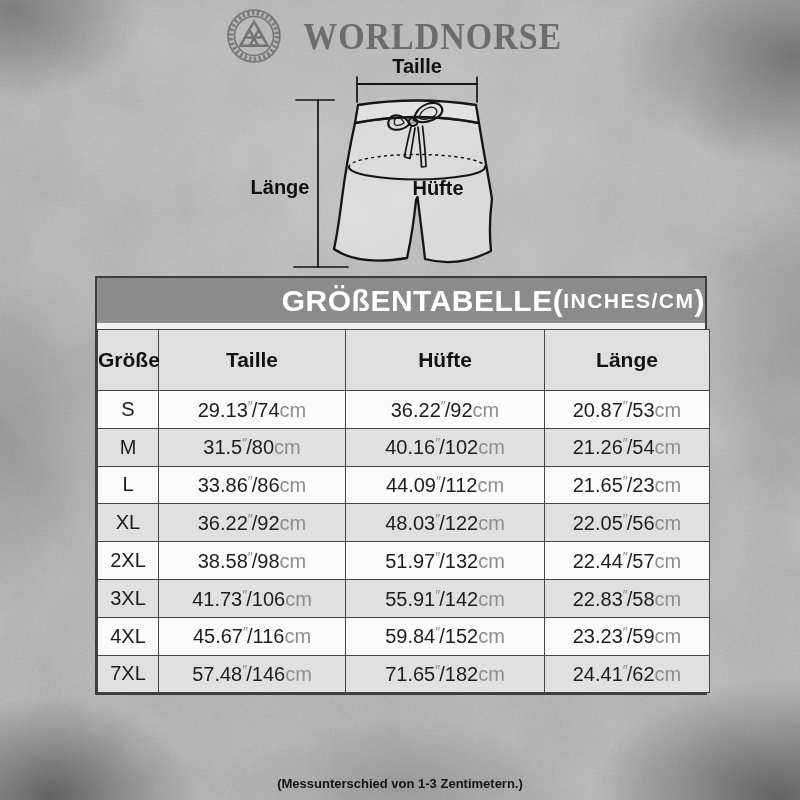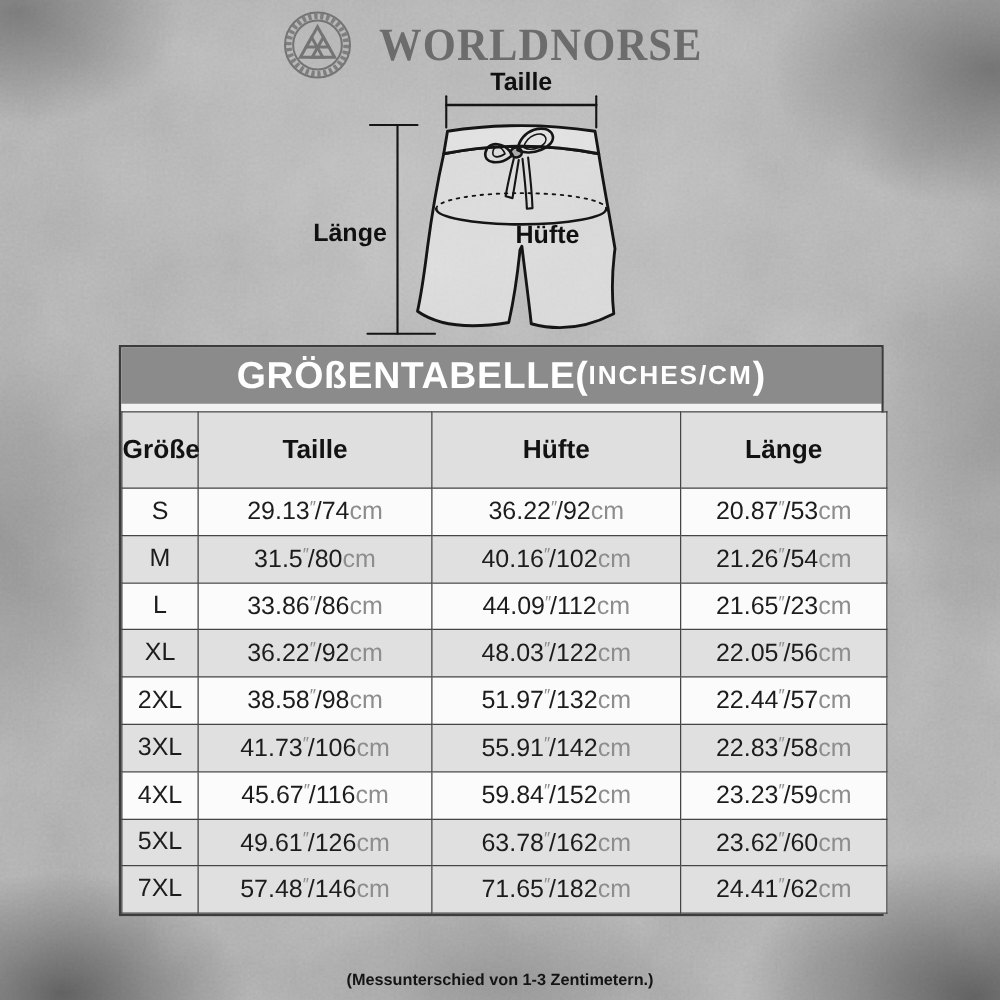--- a/index.html
+++ b/index.html
@@ -39,21 +39,21 @@
   .lbl { position:absolute; font-weight:bold; font-size:20px; color:#101010; white-space:nowrap; }
   .lbl-taille { left:417px; top:55px;  transform:translateX(-50%); }
   .lbl-laenge { left:280px; top:176px; transform:translateX(-50%); }
   .lbl-huefte { left:438px; top:177px; transform:translateX(-50%); }
 
   
   .size-table { position:absolute; left:95px; top:276px; width:612px;
                 border:2px solid #3c3c3c; background:#fbfbfb; box-sizing:border-box; }
   .table-title {
     height:45px; background:#8b8b8b; border-bottom:6px solid #f2f2f2;
-    color:#ffffff; display:flex; align-items:center; justify-content:center;
+    color:#ffffff; display:flex; align-items:center; justify-content:flex-end;
     font-weight:bold; font-size:30px; letter-spacing:.5px;
   }
   .table-title .unit-small { font-size:21px; letter-spacing:1.5px; font-weight:bold; }
   table { width:100%; border-collapse:collapse; table-layout:fixed; }
   th, td { border:1px solid #454545; text-align:center; padding:0; }
   th { height:60px; font-size:21px; font-weight:bold; background:#dfdfdf; color:#121212;margin-left:18px; }
   td { height:36.8px; font-size:20px; background:#fbfbfb; color:#1c1c1c; }
   tr.alt td { background:#e0e0e0; }
   td .u  { color:#8d8d8d; }
   td .im { color:#8d8d8d; font-size:.7em; vertical-align:.4em; letter-spacing:-1px; }
@@ -200,26 +200,20 @@
             <td><span>55.91</span><span class="im">″</span><span>/142</span><span class="u">cm</span></td>
             <td><span>22.83</span><span class="im">″</span><span>/58</span><span class="u">cm</span></td>
           </tr>
           <tr>
             <td>4XL</td>
             <td><span>45.67</span><span class="im">″</span><span>/116</span><span class="u">cm</span></td>
             <td><span>59.84</span><span class="im">″</span><span>/152</span><span class="u">cm</span></td>
             <td><span>23.23</span><span class="im">″</span><span>/59</span><span class="u">cm</span></td>
           </tr>
           <tr class="alt">
-            <td>5XL</td>
-            <td><span>49.61</span><span class="im">″</span><span>/126</span><span class="u">cm</span></td>
-            <td><span>63.78</span><span class="im">″</span><span>/162</span><span class="u">cm</span></td>
-            <td><span>23.62</span><span class="im">″</span><span>/60</span><span class="u">cm</span></td>
-          </tr>
-          <tr class="alt">
             <td>7XL</td>
             <td><span>57.48</span><span class="im">″</span><span>/146</span><span class="u">cm</span></td>
             <td><span>71.65</span><span class="im">″</span><span>/182</span><span class="u">cm</span></td>
             <td><span>24.41</span><span class="im">″</span><span>/62</span><span class="u">cm</span></td>
           </tr>
         </tbody>
     </table>
   </div>
 
   <div class="footer-note">(Messunterschied von 1-3 Zentimetern.)</div>

